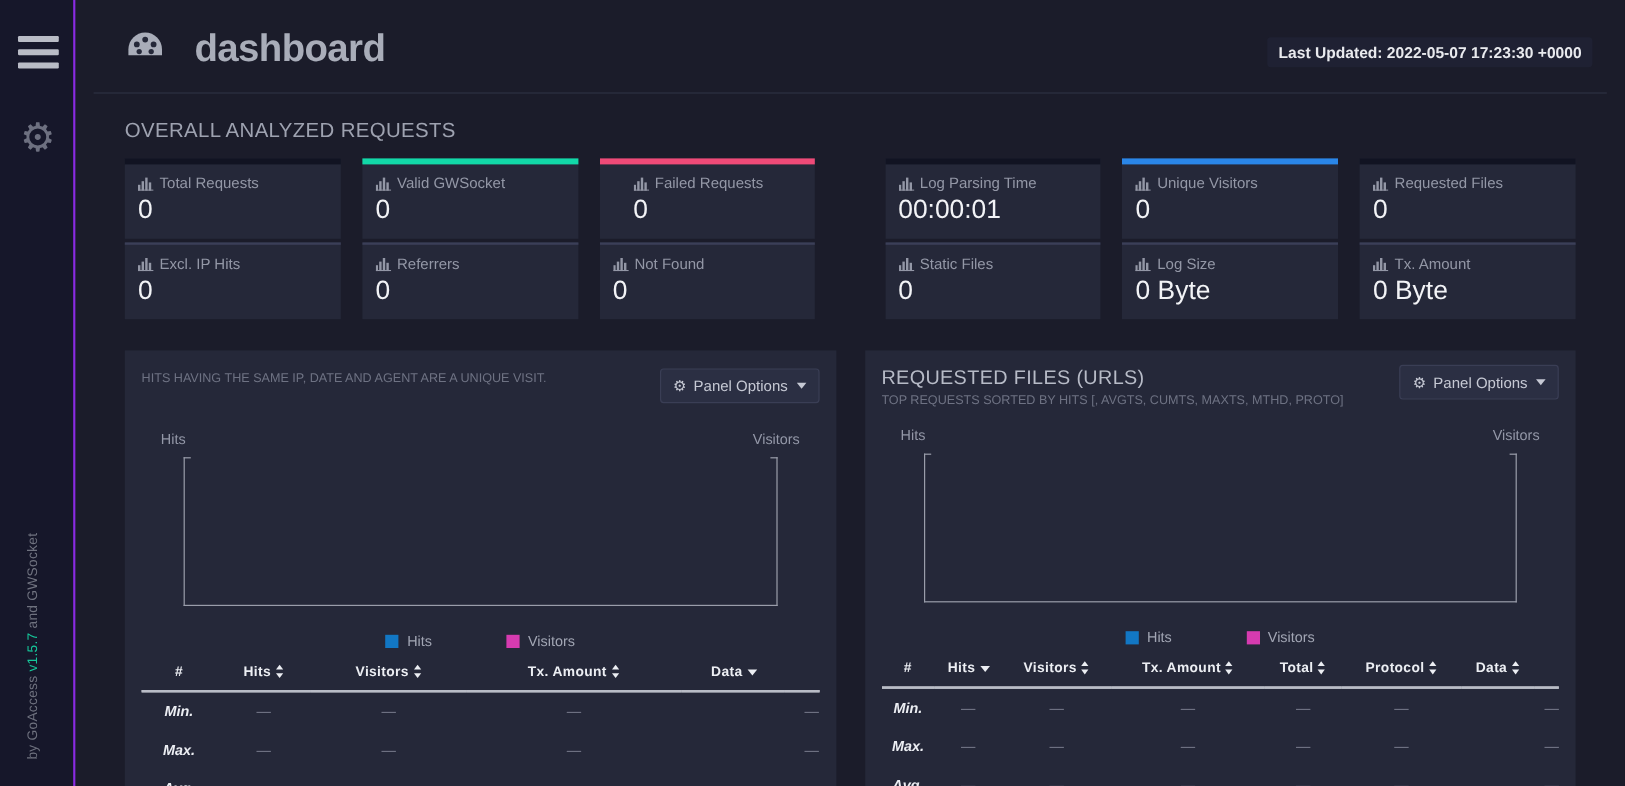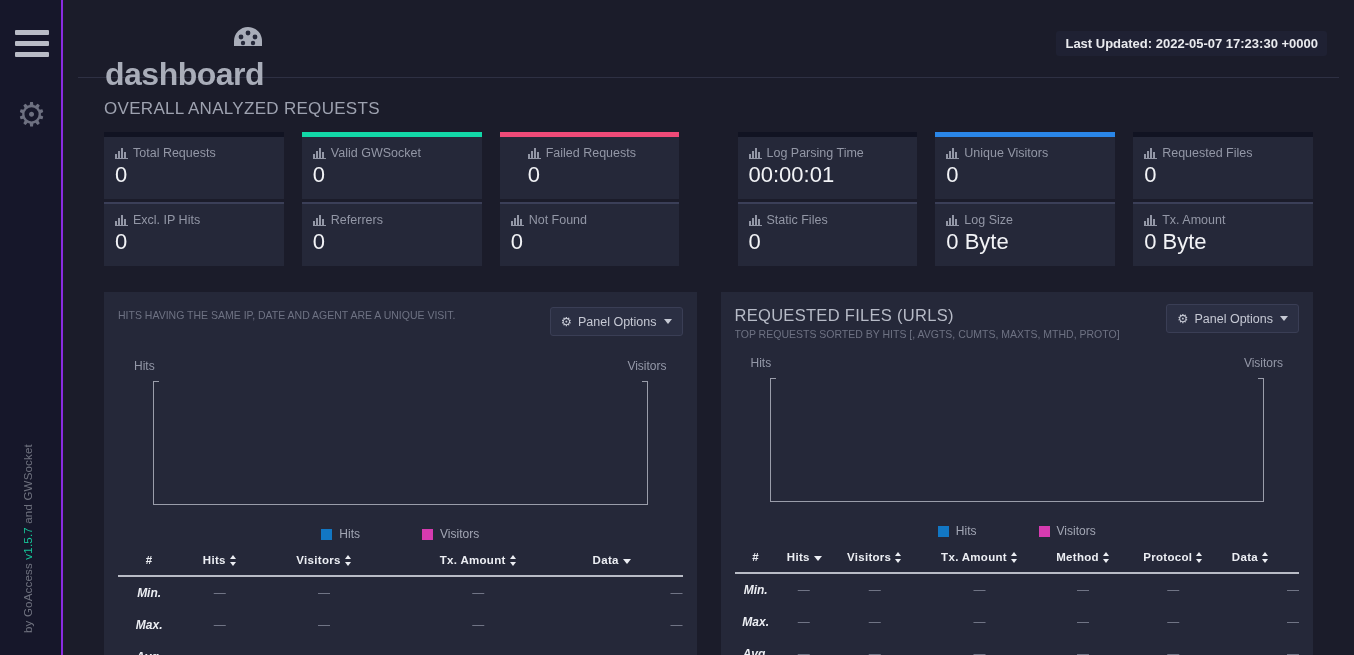--- a/index.html
+++ b/index.html
@@ -51,21 +51,21 @@
   }
 
   
   #topbar {
     position: relative; height: 78px;
     border-bottom: 1px solid #2e3043;
     margin: 0 1px;
   }
   #brand {
     position: absolute; left: 27px; top: 24px;
-    display: flex; align-items: flex-end; gap: 2px; flex-direction: column;
+    display: flex; align-items: center; gap: 25px;
   }
   #brand .logo { width: 32px; height: 32px; display: block; }
   #brand .brand-text {
     font-size: 32px; line-height: 32px; font-weight: bold;
     color: #a9adb9; letter-spacing: -0.5px;
   }
   #last-updated {
     position: absolute; right: 12px; top: 31px;
     background: #1f2133; border-radius: 3px;
     padding: 5px 9px;
@@ -529,21 +529,21 @@
             <span>Visitors</span>
           </div>
         </div>
         <table class="panel-table">
           <thead>
             <tr>
               <th><span>#</span></th>
               <th><span>Hits</span><span class="sort-desc"></span></th>
               <th><span>Visitors</span><span class="sort-both"></span></th>
               <th><span>Tx. Amount</span><span class="sort-both"></span></th>
-              <th><span>Method</span><span class="sort-both"></span></th>
+              <th><span>Total</span><span class="sort-both"></span></th>
               <th><span>Protocol</span><span class="sort-both"></span></th>
               <th><span>Data</span><span class="sort-both"></span></th>
             </tr>
           </thead>
           <tbody>
             <tr>
               <td class="rowlabel">Min.</td>
               <td class="dash">—</td>
               <td class="dash">—</td>
               <td class="dash">—</td>

